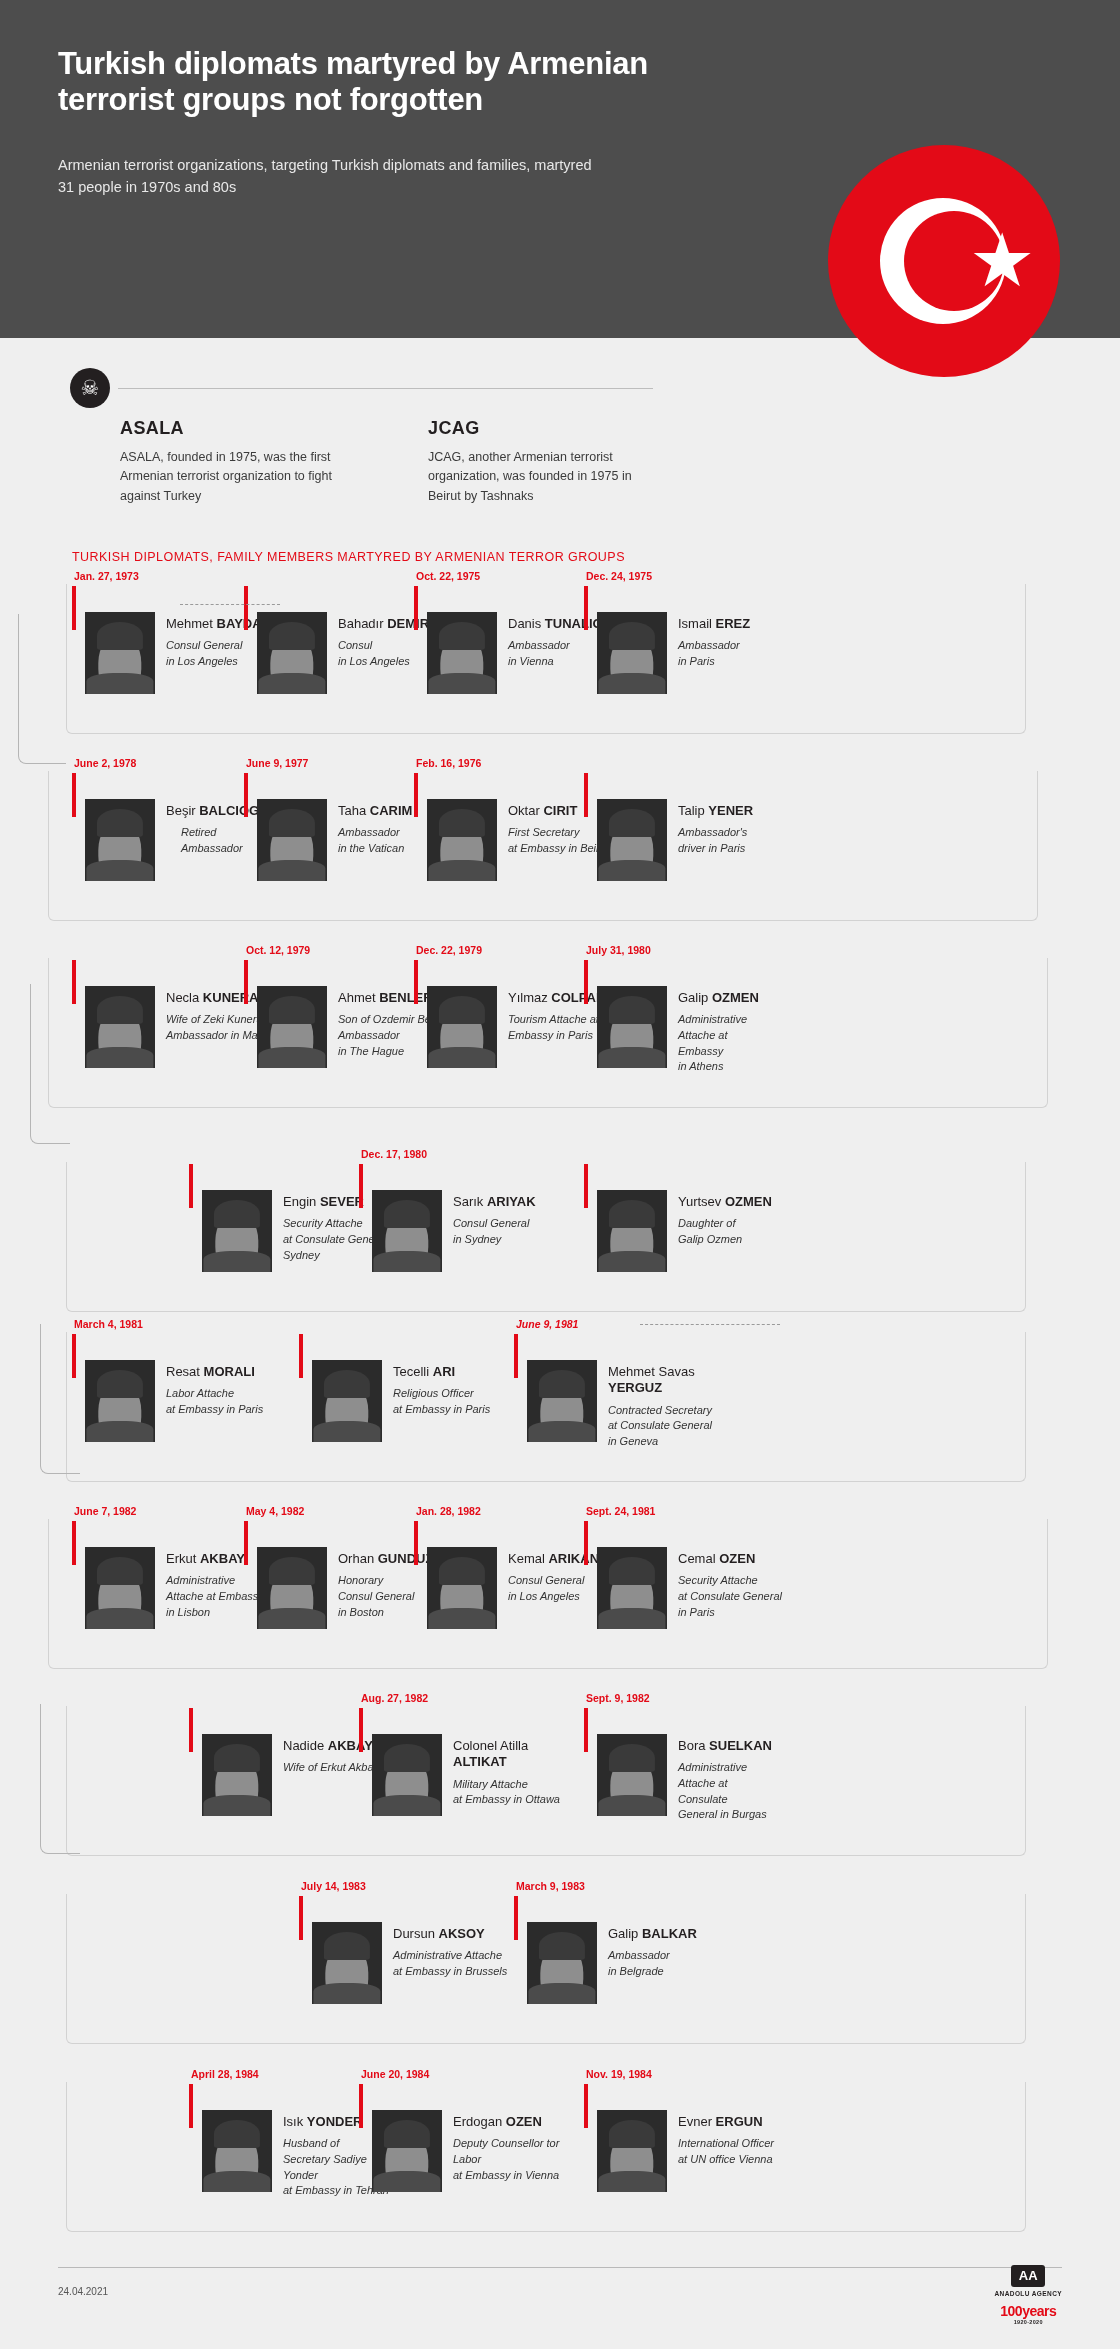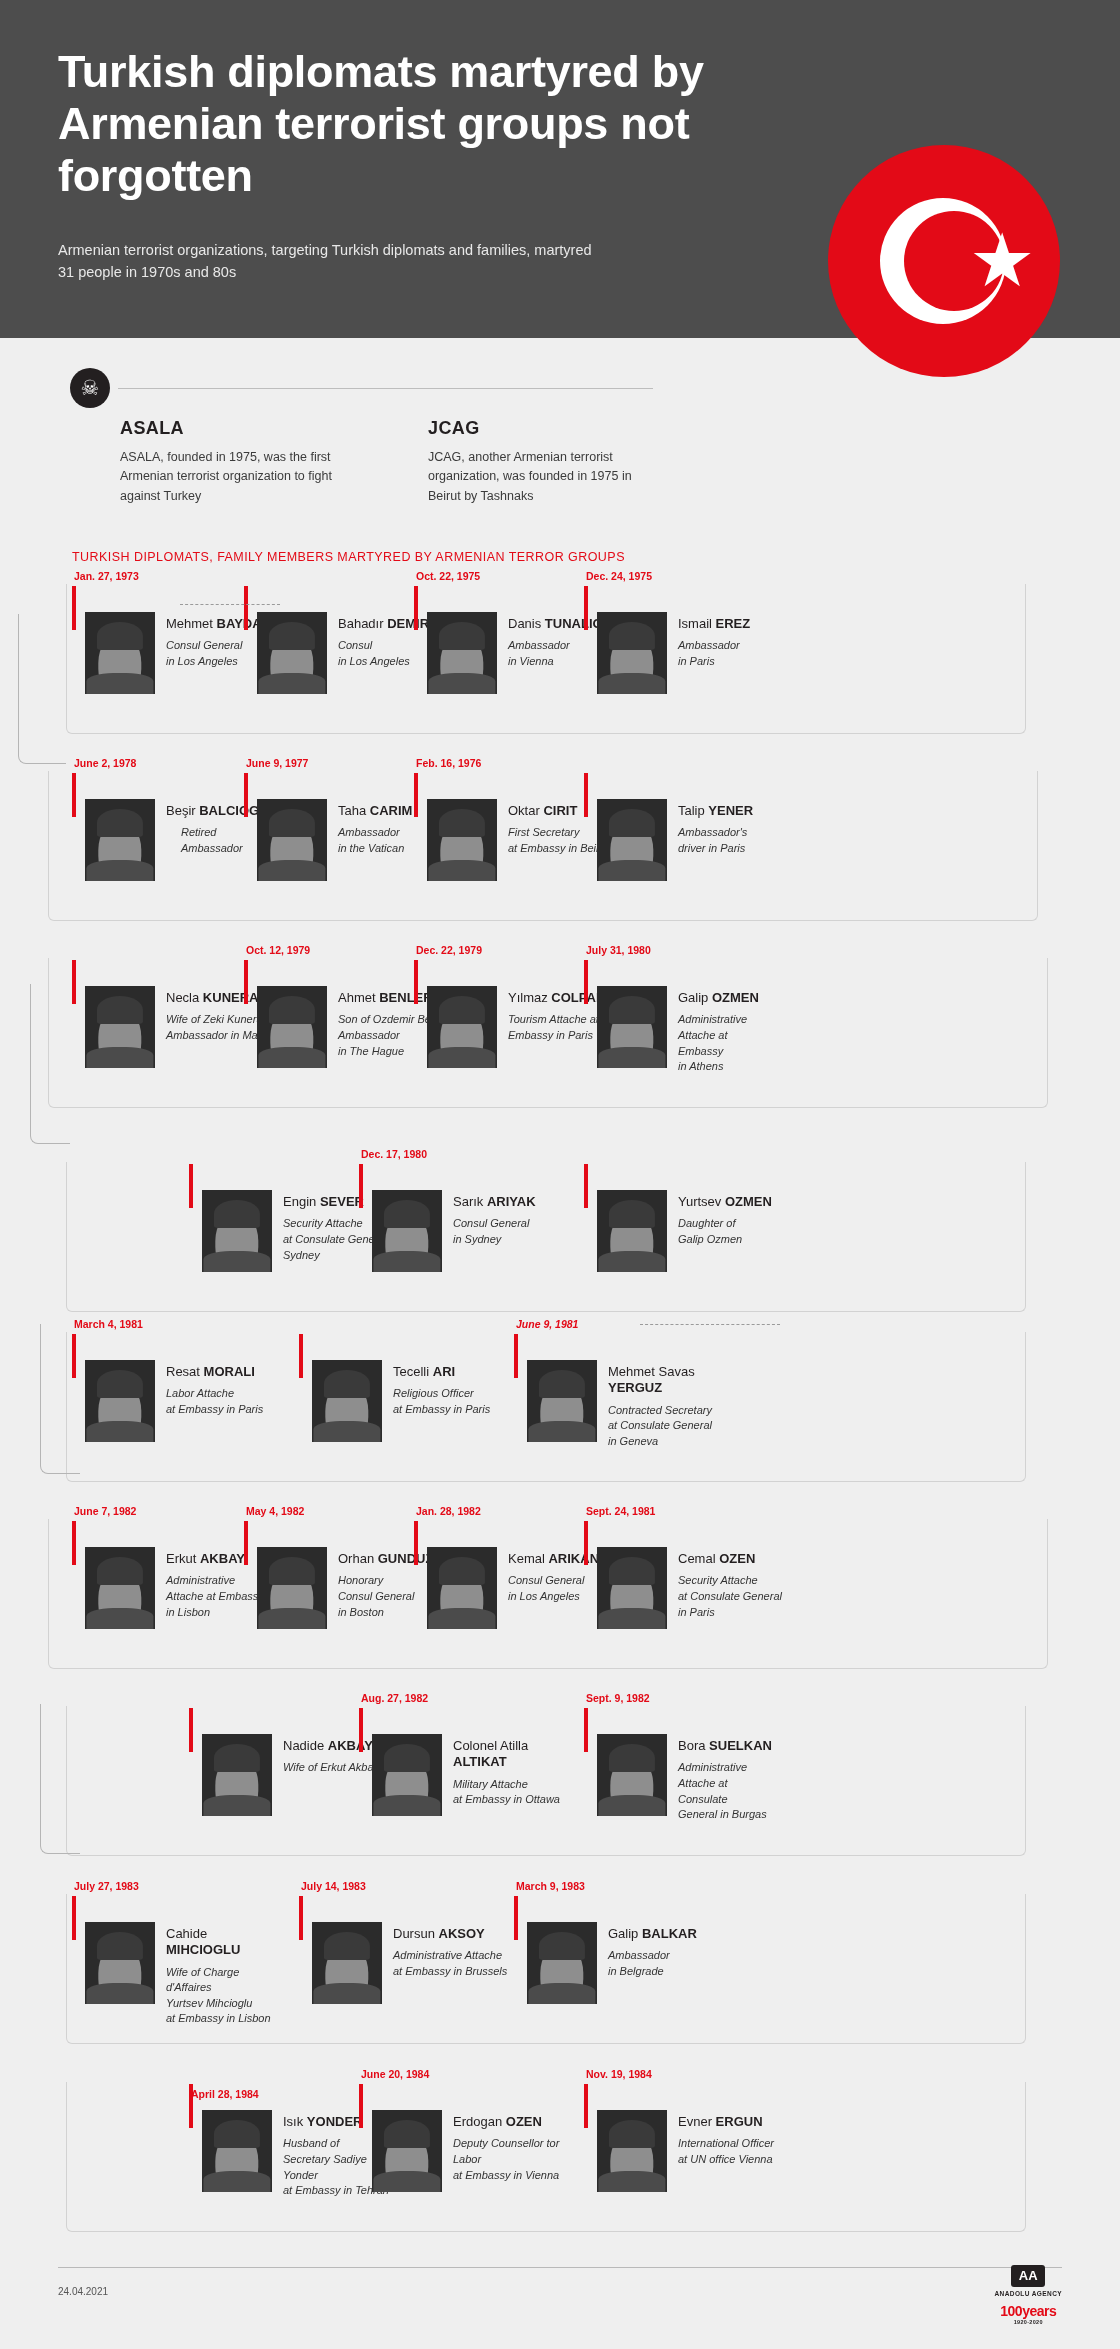--- a/index.html
+++ b/index.html
@@ -15,21 +15,21 @@
 
   
   .header {
     position: relative;
     height: 338px;
     background: #4d4d4d;
     padding: 46px 60px 0 58px;
   }
   .header h1 {
     color: #ffffff;
-    font-size: 45px;
+    font-size: 31px;
     line-height: 1.16;
     font-weight: bold;
     letter-spacing: -0.3px;
     max-width: 660px;
   }
   .header .subtitle {
     margin-top: 36px;
     color: #e8e8e8;
     font-size: 14.5px;
     line-height: 1.55;
@@ -639,35 +639,20 @@
             <div class="pname"><span>Bora </span><b>SUELKAN</b></div>
             <div class="ptitle" style="white-space: pre-line;">Administrative
 Attache at
 Consulate
 General in Burgas</div>
           </div>
         </div>
       </div>
       <div class="row" style="position: absolute; left: 0px; top: 1310px; width: 1120px;">
         <div class="row-box" style="left: 66px; top: 0px; width: 960px; height: 150px; border-radius: 0px 0px 6px 6px; border-top: none;"></div>
-        <div class="card" style="position: absolute; left: 72px; top: 28px;">
-          <div class="bar" style="top: -26px; height: 44px;"></div>
-          <div class="date" style="top: -42px;">July 27, 1983</div>
-          <div class="photo">
-            <div class="face"></div>
-            <div class="hair"></div>
-            <div class="body"></div>
-          </div>
-          <div class="ptxt">
-            <div class="pname"><span>Cahide </span><b>MIHCIOGLU</b></div>
-            <div class="ptitle" style="white-space: pre-line;">Wife of Charge d'Affaires
-Yurtsev Mihcioglu
-at Embassy in Lisbon</div>
-          </div>
-        </div>
         <div class="card" style="position: absolute; left: 299px; top: 28px;">
           <div class="bar" style="top: -26px; height: 44px;"></div>
           <div class="date" style="top: -42px;">July 14, 1983</div>
           <div class="photo">
             <div class="face"></div>
             <div class="hair"></div>
             <div class="body"></div>
           </div>
           <div class="ptxt">
             <div class="pname"><span>Dursun </span><b>AKSOY</b></div>
@@ -687,21 +672,21 @@
             <div class="pname"><span>Galip </span><b>BALKAR</b></div>
             <div class="ptitle" style="white-space: pre-line;">Ambassador
 in Belgrade</div>
           </div>
         </div>
       </div>
       <div class="row" style="position: absolute; left: 0px; top: 1498px; width: 1120px;">
         <div class="row-box" style="left: 66px; top: 0px; width: 960px; height: 150px; border-radius: 0px 0px 6px 6px; border-top: none;"></div>
         <div class="card" style="position: absolute; left: 189px; top: 28px;">
           <div class="bar" style="top: -26px; height: 44px;"></div>
-          <div class="date" style="top: -42px; margin-top: 20px;">April 28, 1984</div>
+          <div class="date" style="top: -42px;">April 28, 1984</div>
           <div class="photo">
             <div class="face"></div>
             <div class="hair"></div>
             <div class="body"></div>
           </div>
           <div class="ptxt">
             <div class="pname"><span>Isık </span><b>YONDER</b></div>
             <div class="ptitle" style="white-space: pre-line;">Husband of
 Secretary Sadiye Yonder
 at Embassy in Tehran</div>

